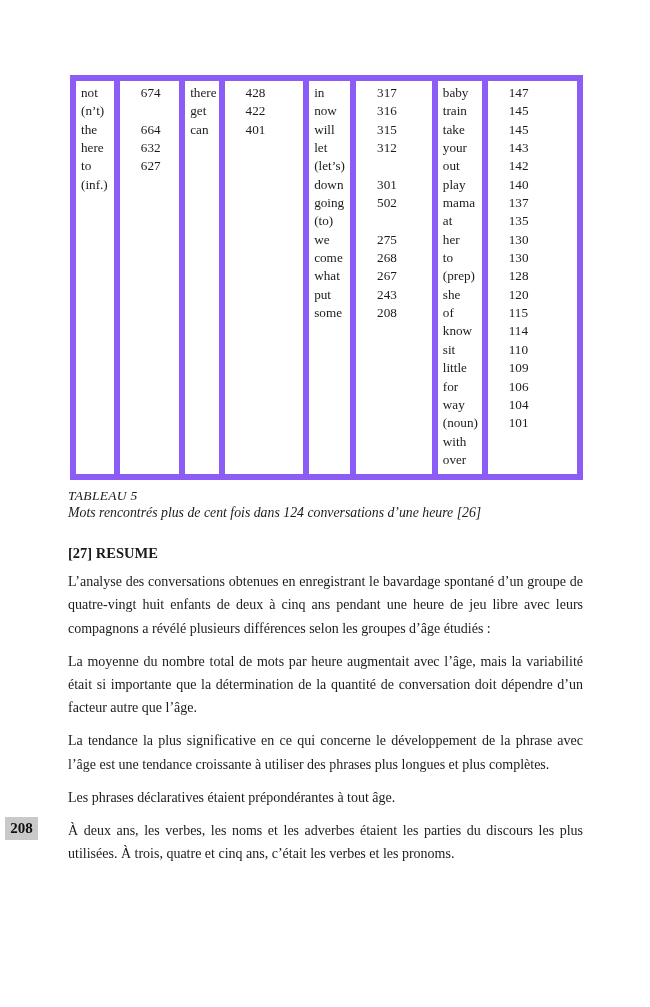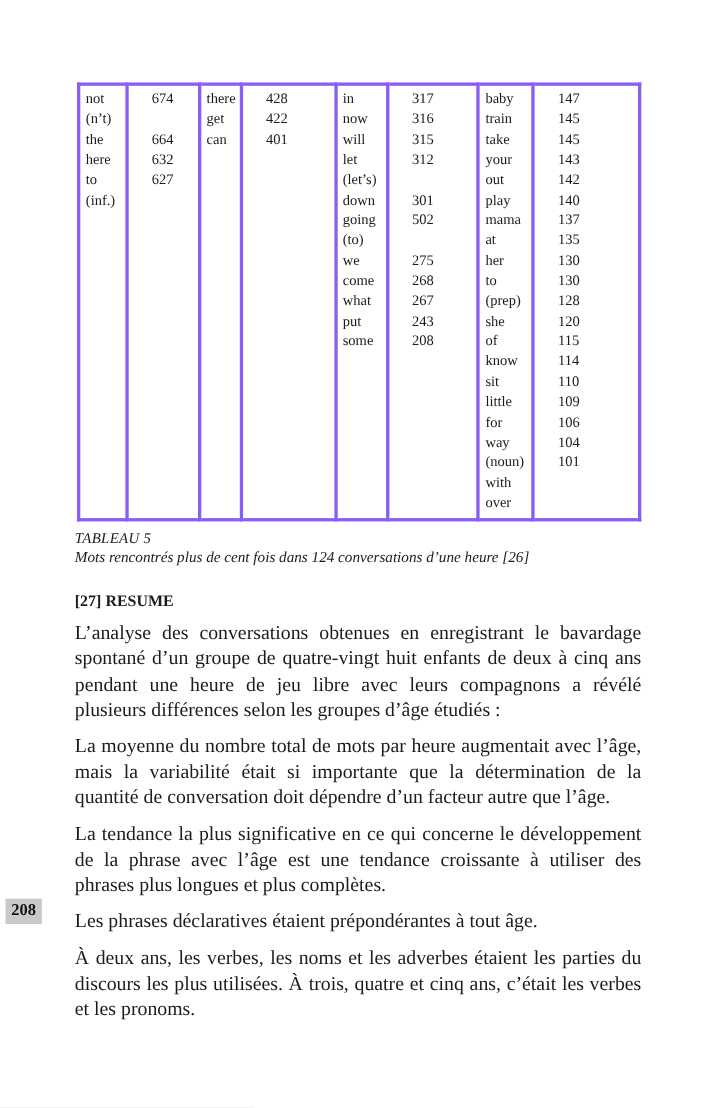--- a/index.html
+++ b/index.html
@@ -22,21 +22,21 @@
     width: 515px;
   }
 
   
   table.freq-table {
     border-collapse: collapse;
     table-layout: fixed;
     margin-left: 2px;
   }
   table.freq-table td {
-    border: 3px solid #8b5cf6;
+    border: 6px solid #8b5cf6;
     vertical-align: top;
     padding: 3px 2px 5px 5px;
     font-size: 13.2px;
     line-height: 18.35px;
     white-space: nowrap;
     overflow: hidden;
   }
   table.freq-table td.cnt { padding-left: 21px; }
   .tl { height: 18.35px; }
 
@@ -51,21 +51,21 @@
   
   .section-heading {
     margin-top: 24px;
     font-size: 14.5px;
     font-weight: bold;
   }
 
   
   .body-text { margin-top: 8px; }
   .body-text p {
-    font-size: 18px;
+    font-size: 14px;
     line-height: 23.2px;
     text-align: justify;
     margin-bottom: 10px;
   }
 
   
   .page-badge {
     position: absolute;
     left: 5px;
     top: 817px;

